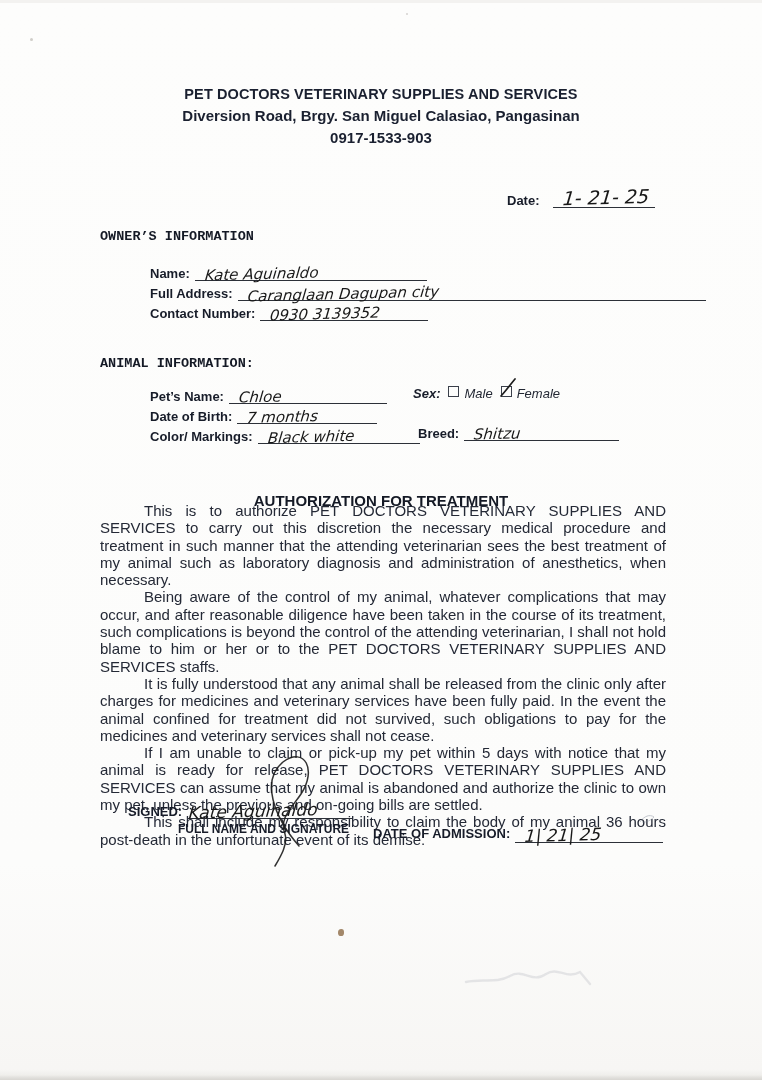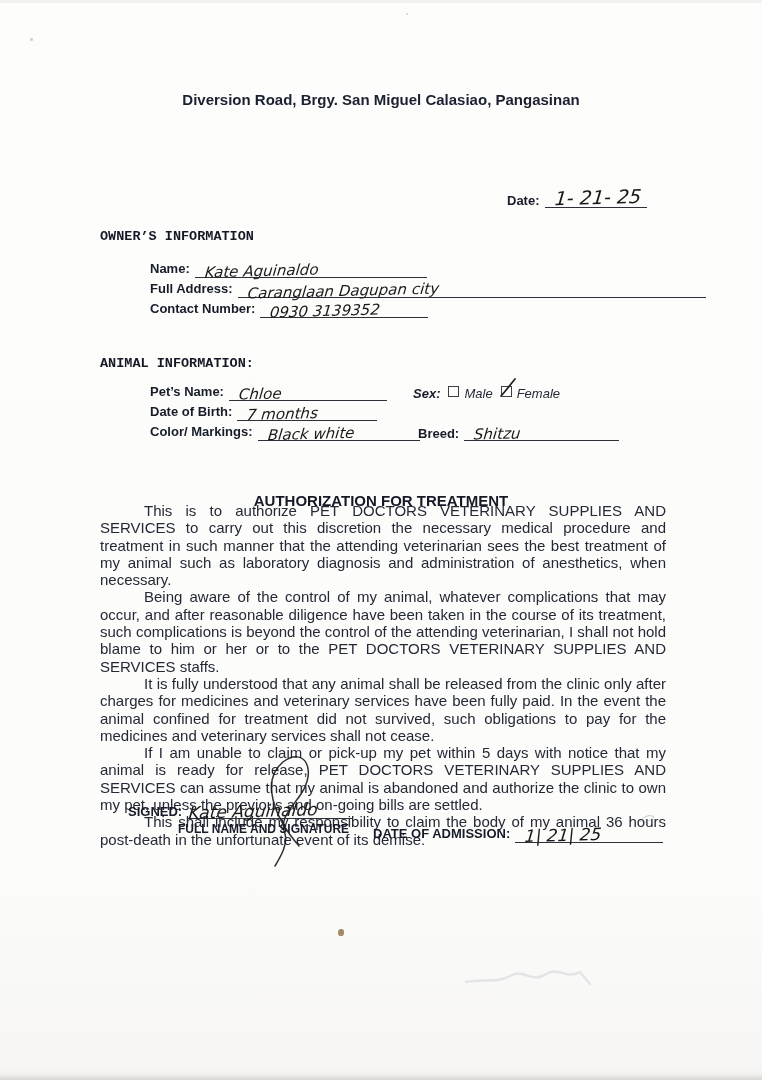--- a/index.html
+++ b/index.html
@@ -15,32 +15,32 @@
   .header .t2,.header .t3{font-size:15px;margin-top:5px;color:#1a2030;}
   
   .lbl{font-weight:bold;font-size:13px;color:#171c29;white-space:nowrap;}
   .line{display:inline-block;position:relative;height:16px;border-bottom:1.5px solid #2c3038;vertical-align:bottom;margin-left:5px;}
   .hand{
     font-family:"DejaVu Sans", sans-serif; font-style:italic; color:#181818;
     display:inline-block; transform:skewX(-7deg) rotate(-1.5deg);
     position:absolute; bottom:-2px; left:10px; white-space:nowrap; line-height:1;
   }
   
-  .date-block{position:absolute;left:507px;top:191px;display:flex;align-items:flex-end;}
+  .date-block{position:absolute;left:507px;top:191px;display:flex;align-items:flex-end;gap:8px;}
   .date-block .line{width:102px;}
   .date-block .hand{font-size:19px;bottom:0;}
   
   .sec-h{position:absolute;font-weight:bold;font-size:13.5px;color:#141925;font-family:Liberation Mono, monospace;}
   .owner-h{left:100px;top:229px;}
   .animal-h{left:100px;top:356px;}
   
   .rows{position:absolute;display:flex;flex-direction:column;}
   .owner-rows{left:150px;top:261px;}
   .animal-rows{left:150px;top:384px;}
-  .row{display:flex;height:20px;}
+  .row{display:flex;align-items:flex-end;height:20px;}
   .w-name{width:232px;} .w-addr{width:468px;} .w-contact{width:168px;} .w-email{width:185px;}
   .w-pet{width:158px;} .w-dob{width:140px;} .w-species{width:178px;} .w-color{width:162px;}
   .owner-rows .hand,.animal-rows .hand{font-size:15px;}
   
   .sex-block{position:absolute;left:413px;top:386px;display:flex;font-size:13px;font-style:italic;}
   .cb{display:inline-block;width:9px;height:9px;border:1.3px solid #3a3f4a;margin:0 5px 0 8px;position:relative;}
   .cb svg{position:absolute;left:-3px;top:-10px;overflow:visible;}
   .breed-block{position:absolute;left:418px;top:424px;display:flex;align-items:flex-end;justify-content:flex-end;}
   .breed-block .line{width:155px;}
   .breed-block .hand{font-size:15px;}
@@ -65,21 +65,23 @@
   .pen-curl{position:absolute;left:638px;top:808px;opacity:.45;}
   .bottom-edge{position:absolute;bottom:0;left:0;right:0;height:5px;background:linear-gradient(180deg,rgba(210,208,204,0),#d8d6d2);}
 </style>
 </head>
 <body>
 
 <div class="page">
   <div class="top-edge"></div>
 
   <div class="header">
+    <div class="t1">PET DOCTORS VETERINARY SUPPLIES AND SERVICES</div>
     <div class="t2">Diversion Road, Brgy. San Miguel Calasiao, Pangasinan</div>
+    <div class="t3">0917-1533-903</div>
   </div>
 
   <div class="date-block">
     <span class="lbl">Date:</span>
     <span class="line">
       <span class="hand">1- 21- 25</span>
     </span>
   </div>
 
   <div class="sec-h owner-h">OWNER’S INFORMATION</div>

